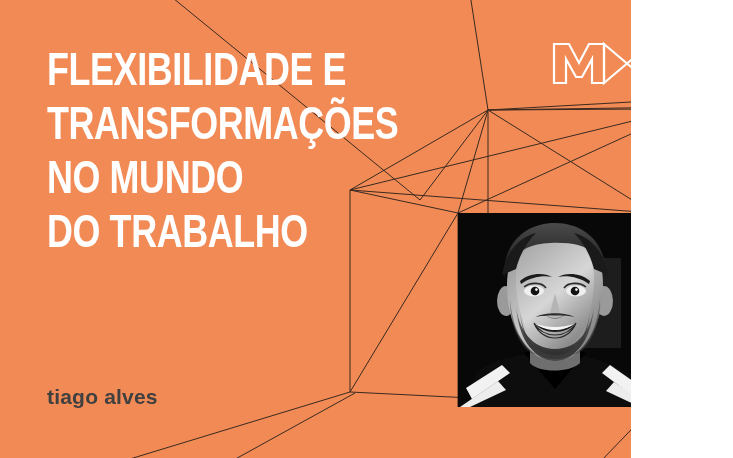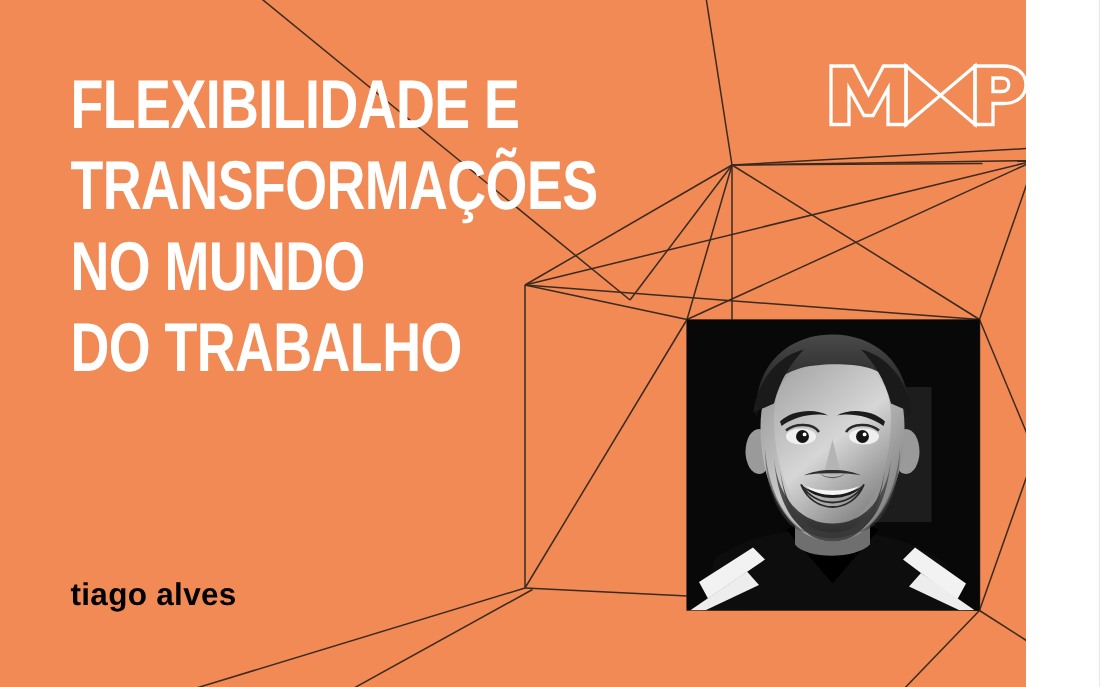--- a/index.html
+++ b/index.html
@@ -2,21 +2,21 @@
 <html><head>
 <meta charset="utf-8">
 <style>
   html, body {
     margin: 0;
     padding: 0;
     background: #ffffff;
   }
   #poster {
     position: relative;
-    width: 684px;
+    width: 631px;
     height: 458px;
     overflow: hidden;
     background: #F18A55;
     font-family: "Liberation Sans", sans-serif;
   }
   #bg-lines {
     position: absolute;
     left: 0; top: 0;
     width: 733px;
     height: 458px;
@@ -37,21 +37,21 @@
     line-height: 54px;
     letter-spacing: -0.5px;
     transform: scaleX(0.78);
     transform-origin: left center;
     white-space: nowrap;
   }
   #speaker-name {
     position: absolute;
     left: 47px;
     top: 385px;
-    color: #000000;
+    color: #404040;
     font-family: "Liberation Sans", sans-serif;
     font-weight: bold;
     font-size: 21px;
     letter-spacing: 0.2px;
     white-space: nowrap;
   }
   #logo {
     position: absolute;
     left: 551px;
     top: 41px;

